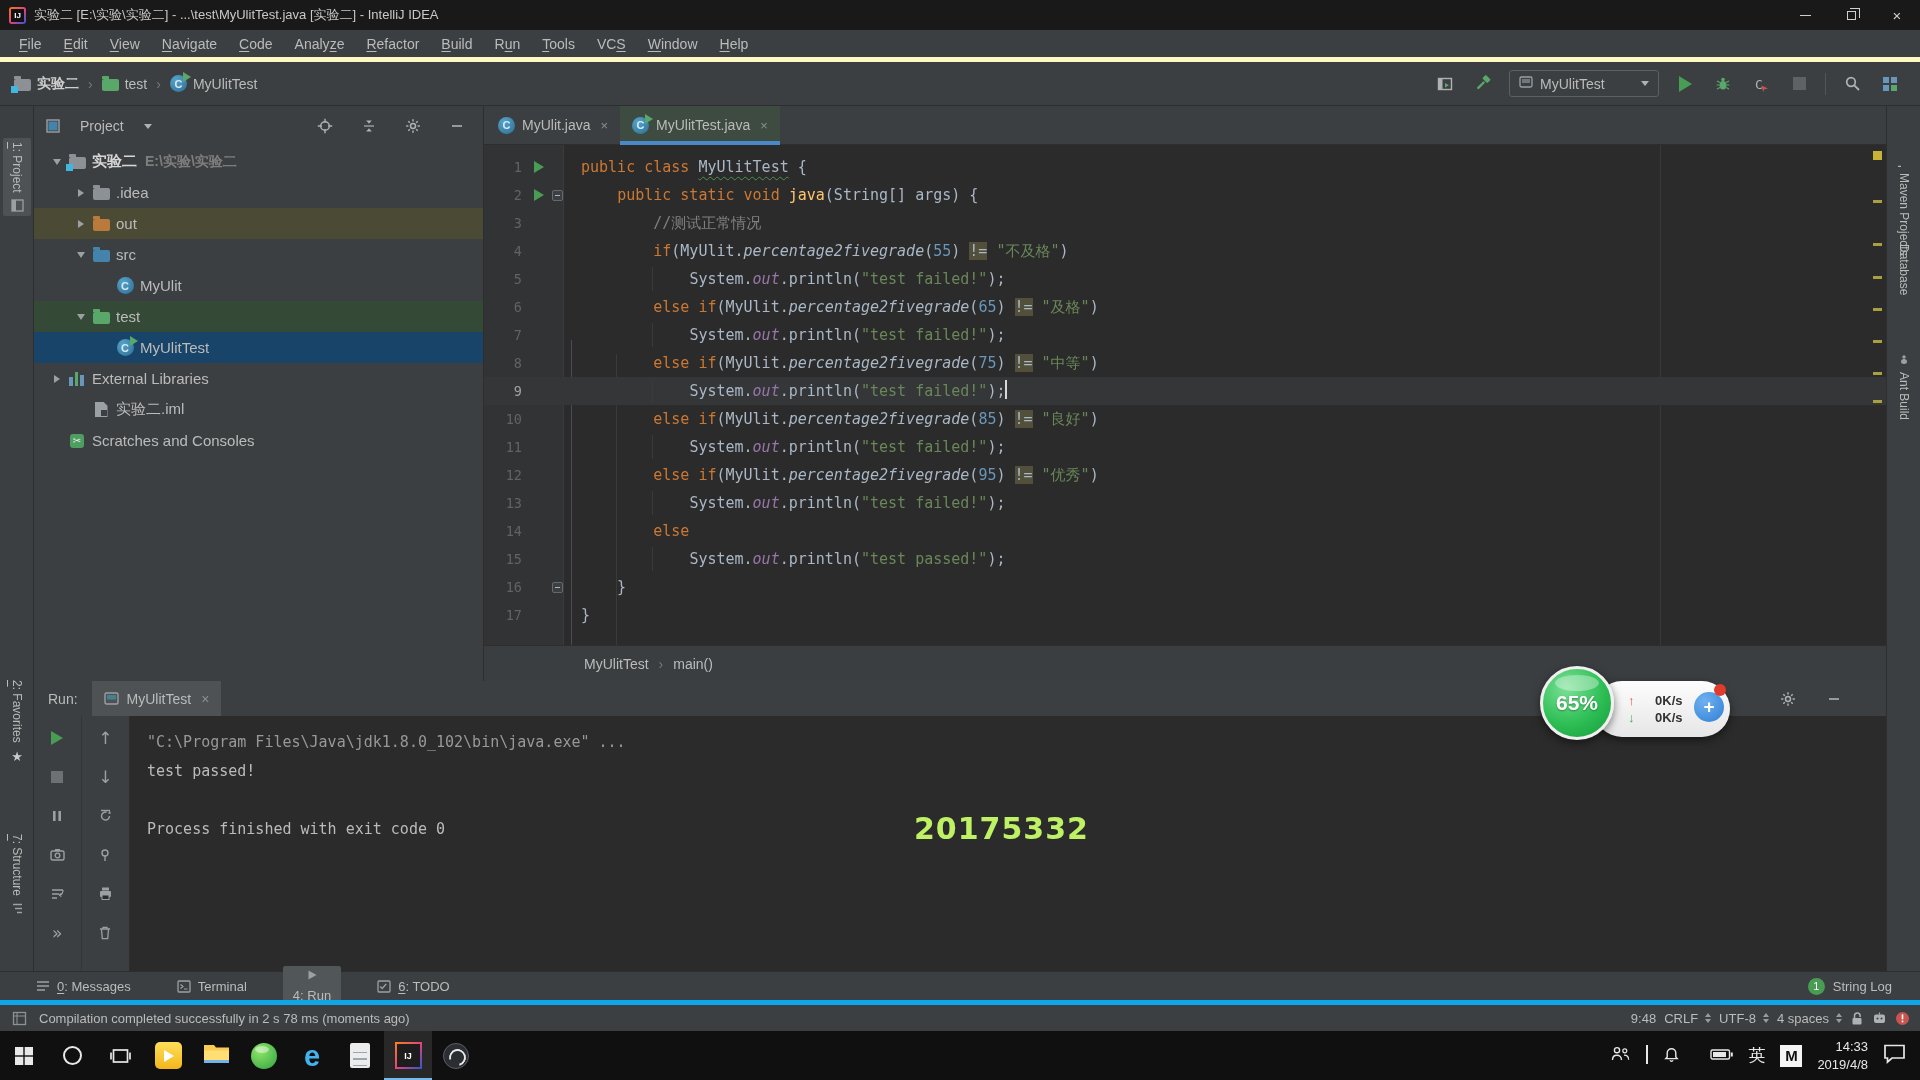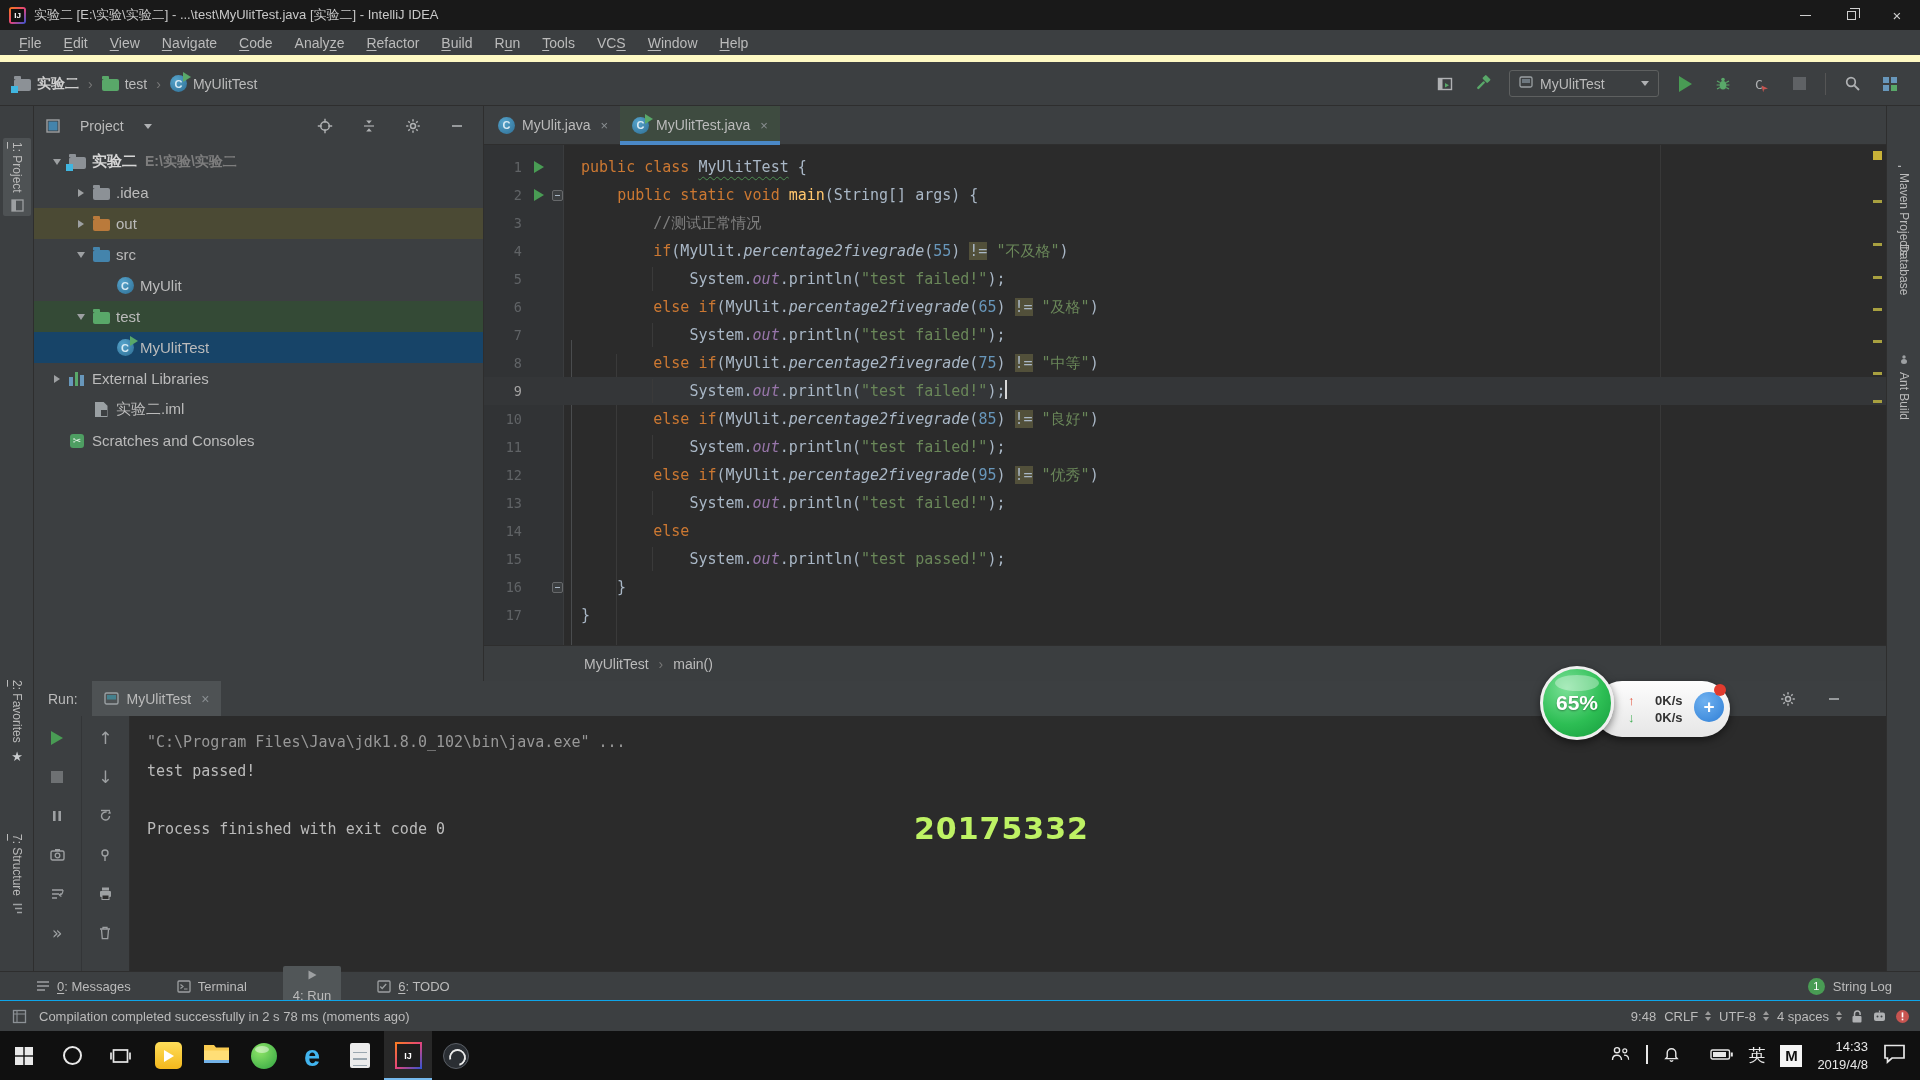--- a/index.html
+++ b/index.html
@@ -17,21 +17,21 @@
   .wbtn { width:46px; height:30px; display:flex; align-items:center; justify-content:center; color:#CFCFCF; }
   .wbtn:last-child { font-size:15px; }
   .min-glyph { width:11px; height:1px; background:#CFCFCF; display:inline-block; }
   .restore-glyph { width:9px; height:9px; border:1px solid #CFCFCF; position:relative; display:inline-block; }
   .restore-glyph::before { content:""; position:absolute; left:2px; top:-4px; width:9px; height:9px;
     border:1px solid #CFCFCF; border-left:none; border-bottom:none; }
   #win-controls { margin-left:auto; display:flex; }
 
   
   #menubar { position:absolute; left:0; top:30px; width:1920px; height:32px; background:#3C3F41;
-    display:flex; align-items:center; padding-left:8px; border-bottom:7px solid #fef9c3; }
+    display:flex; align-items:center; padding-left:8px; border-bottom:5px solid #fef9c3; }
   .mi { color:#BBBBBB; font-size:14px; padding:0 11px; line-height:32px; }
 
   
   #toolbar { position:absolute; left:0; top:62px; width:1920px; height:44px; background:#3C3F41;
     display:flex; align-items:center; border-bottom:1px solid #2E2E2E; }
   #crumbs { display:flex; align-items:center; margin-left:14px; gap:7px; }
   .crumb { display:flex; align-items:center; gap:6px; color:#BBBBBB; font-size:14px; }
   .crumb.b { font-weight:bold; color:#CFCFCF; }
   .crumb-sep { color:#787878; font-size:14px; padding:0 2px; }
   #toolbar-right { margin-left:auto; display:flex; align-items:center; gap:14px; padding-right:18px; }
@@ -197,21 +197,21 @@
   #bottom-bar { position:absolute; left:0; top:971px; width:1920px; height:29px; background:#3C3F41;
     border-top:1px solid #2E2E2E; display:flex; align-items:center; font-size:13px; color:#BBBBBB; }
   .bb-tab { display:flex; align-items:center; gap:7px; padding:3px 10px; margin-left:26px; border-radius:2px; }
   .bb-tab.active { background:#515658;flex-direction:column; }
   #event-log { margin-left:auto; display:flex; align-items:center; gap:8px; padding-right:28px; }
   #el-badge { width:17px; height:17px; border-radius:50%; background:#499C54; color:#fff; font-size:11px;
     display:flex; align-items:center; justify-content:center; }
 
   
   #status-bar { position:absolute; left:0; top:1000px; width:1920px; height:31px; background:#3C3F41;
-    border-top:1px solid #0ea5e9; display:flex; align-items:center; font-size:13px; color:#BBBBBB; }
+    border-top:5px solid #0ea5e9; display:flex; align-items:center; font-size:13px; color:#BBBBBB; }
   #status-msg { margin-left:12px; display:flex; align-items:center; gap:12px; }
   #status-right { margin-left:auto; display:flex; align-items:center; gap:8px; padding-right:10px; }
   .st-item { display:flex; align-items:center; gap:4px; }
   .udc { display:inline-flex; flex-direction:column; gap:2px; margin-left:3px; }
   .udc i { width:0; height:0; border-left:3.5px solid transparent; border-right:3.5px solid transparent; display:block; }
   .udc .u { border-bottom:4px solid #9A9A9A; }
   .udc .d { border-top:4px solid #9A9A9A; }
 
   
   #taskbar { position:absolute; left:0; top:1031px; width:1920px; height:49px; background:#101010;
@@ -551,21 +551,21 @@
     </div>
   </div>
 
 <div id="code-area">
   <div id="gutter-strip"></div>
   <div id="margin-guide"></div>
   <div id="fold-line"></div>
   <div id="guide-col4"></div>
   <div id="code-lines">
       <div class="cl"><span class="ln">1</span><span class="lmark"><i class="runarrow"></i></span><span class="lfold"></span><span class="ltext"><span class="tk-kw">public class </span><span class="tk-cls">MyUlitTest</span><span class="tk-pl"> {</span></span></div>
-      <div class="cl"><span class="ln">2</span><span class="lmark"><i class="runarrow"></i></span><span class="lfold"><i class="fm"></i></span><span class="ltext"><span class="tk-pl">    </span><span class="tk-kw">public static void </span><span class="tk-mth">main</span><span class="tk-pl">(String[] args) {</span></span></div>
+      <div class="cl"><span class="ln">2</span><span class="lmark"><i class="runarrow"></i></span><span class="lfold"><i class="fm"></i></span><span class="ltext"><span class="tk-pl">    </span><span class="tk-kw">public static void </span><span class="tk-mth">java</span><span class="tk-pl">(String[] args) {</span></span></div>
       <div class="cl"><span class="ln">3</span><span class="lmark"></span><span class="lfold"></span><span class="ltext"><span class="tk-pl">        </span><span class="tk-cmt">//测试正常情况</span></span></div>
       <div class="cl"><span class="ln">4</span><span class="lmark"></span><span class="lfold"></span><span class="ltext"><span class="tk-pl">        </span><span class="tk-kw">if</span><span class="tk-pl">(MyUlit.</span><span class="tk-sm">percentage2fivegrade</span><span class="tk-pl">(</span><span class="tk-num">55</span><span class="tk-pl">) </span><span class="tk-wrn">!=</span><span class="tk-pl"> </span><span class="tk-str">"不及格"</span><span class="tk-pl">)</span></span></div>
       <div class="cl"><span class="ln">5</span><span class="lmark"></span><span class="lfold"></span><span class="ltext"><span class="tk-pl">            </span><span class="tk-pl">System.</span><span class="tk-fld">out</span><span class="tk-pl">.println(</span><span class="tk-str">"test failed!"</span><span class="tk-pl">);</span></span></div>
       <div class="cl"><span class="ln">6</span><span class="lmark"></span><span class="lfold"></span><span class="ltext"><span class="tk-pl">        </span><span class="tk-kw">else if</span><span class="tk-pl">(MyUlit.</span><span class="tk-sm">percentage2fivegrade</span><span class="tk-pl">(</span><span class="tk-num">65</span><span class="tk-pl">) </span><span class="tk-wrn">!=</span><span class="tk-pl"> </span><span class="tk-str">"及格"</span><span class="tk-pl">)</span></span></div>
       <div class="cl"><span class="ln">7</span><span class="lmark"></span><span class="lfold"></span><span class="ltext"><span class="tk-pl">            </span><span class="tk-pl">System.</span><span class="tk-fld">out</span><span class="tk-pl">.println(</span><span class="tk-str">"test failed!"</span><span class="tk-pl">);</span></span></div>
       <div class="cl"><span class="ln">8</span><span class="lmark"></span><span class="lfold"></span><span class="ltext"><span class="tk-pl">        </span><span class="tk-kw">else if</span><span class="tk-pl">(MyUlit.</span><span class="tk-sm">percentage2fivegrade</span><span class="tk-pl">(</span><span class="tk-num">75</span><span class="tk-pl">) </span><span class="tk-wrn">!=</span><span class="tk-pl"> </span><span class="tk-str">"中等"</span><span class="tk-pl">)</span></span></div>
       <div class="cl caret-line"><span class="ln">9</span><span class="lmark"></span><span class="lfold"></span><span class="ltext"><span class="tk-pl">            </span><span class="tk-pl">System.</span><span class="tk-fld">out</span><span class="tk-pl">.println(</span><span class="tk-str">"test failed!"</span><span class="tk-pl">);</span><span class="tkcaret"></span></span></div>
       <div class="cl"><span class="ln">10</span><span class="lmark"></span><span class="lfold"></span><span class="ltext"><span class="tk-pl">        </span><span class="tk-kw">else if</span><span class="tk-pl">(MyUlit.</span><span class="tk-sm">percentage2fivegrade</span><span class="tk-pl">(</span><span class="tk-num">85</span><span class="tk-pl">) </span><span class="tk-wrn">!=</span><span class="tk-pl"> </span><span class="tk-str">"良好"</span><span class="tk-pl">)</span></span></div>
       <div class="cl"><span class="ln">11</span><span class="lmark"></span><span class="lfold"></span><span class="ltext"><span class="tk-pl">            </span><span class="tk-pl">System.</span><span class="tk-fld">out</span><span class="tk-pl">.println(</span><span class="tk-str">"test failed!"</span><span class="tk-pl">);</span></span></div>
       <div class="cl"><span class="ln">12</span><span class="lmark"></span><span class="lfold"></span><span class="ltext"><span class="tk-pl">        </span><span class="tk-kw">else if</span><span class="tk-pl">(MyUlit.</span><span class="tk-sm">percentage2fivegrade</span><span class="tk-pl">(</span><span class="tk-num">95</span><span class="tk-pl">) </span><span class="tk-wrn">!=</span><span class="tk-pl"> </span><span class="tk-str">"优秀"</span><span class="tk-pl">)</span></span></div>

